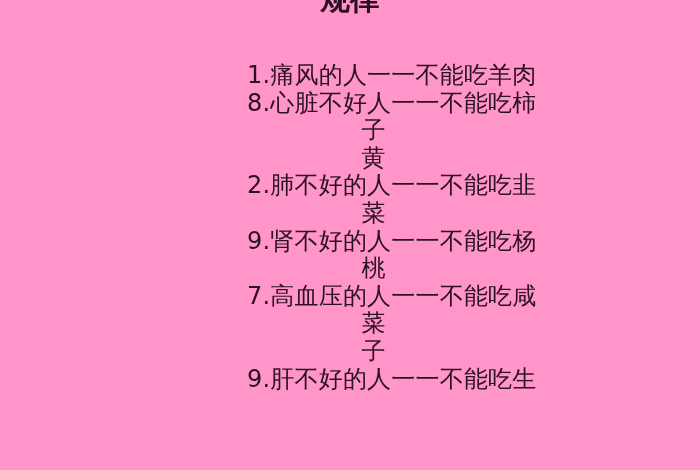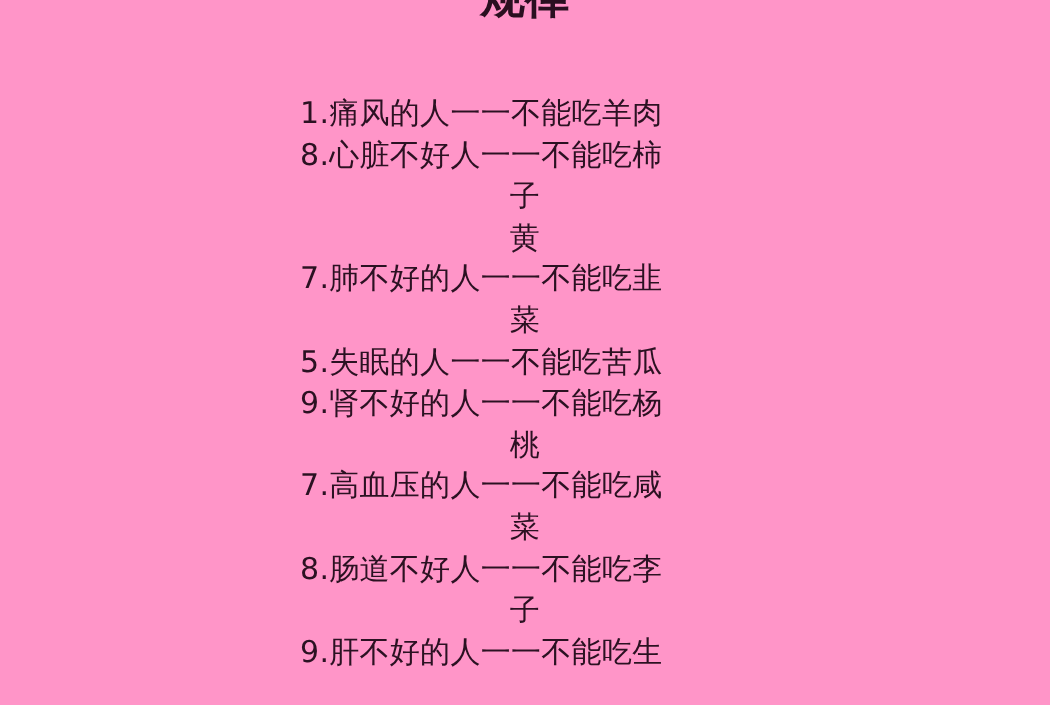--- a/index.html
+++ b/index.html
@@ -12,46 +12,44 @@
     }
     .title {
       position: absolute; left: 0; width: 700px; top: -19px;
       text-align: center; font-size: 30px; font-weight: bold;
       line-height: 36px; color: #2a0f20;
     }
     .list {
       position: absolute; left: 200px; top: 62px; width: 300px;
     }
     .line {
-      height: 27.6px; line-height: 27.6px; font-size: 20px;
-      white-space: nowrap; letter-spacing: 0.2px;
+      height: 27.6px; line-height: 27.6px; font-size: 24px;
+      white-space: nowrap; letter-spacing: 0.2px; margin-left: 47px;
     }
     .cont { text-align: center; }
   </style>
 </head>
 <body>
 
 <div class="title">规律</div>
 
 <div class="list">
   <div class="line">1.痛风的人一一不能吃羊肉</div>
 
   <div class="line">8.心脏不好人一一不能吃柿</div>
   <div class="line cont">子</div>
 
   <div class="line cont">黄</div>
 
-  <div class="line">7.肺不好的人一一不能吃韭</div>
+  <div class="line">2.肺不好的人一一不能吃韭</div>
   <div class="line cont">菜</div>
 
-  <div class="line">5.失眠的人一一不能吃苦瓜</div>
 
   <div class="line">9.肾不好的人一一不能吃杨</div>
   <div class="line cont">桃</div>
 
   <div class="line">7.高血压的人一一不能吃咸</div>
   <div class="line cont">菜</div>
 
-  <div class="line">8.肠道不好人一一不能吃李</div>
   <div class="line cont">子</div>
 
   <div class="line">9.肝不好的人一一不能吃生</div>
 </div>
 
 </body></html>

